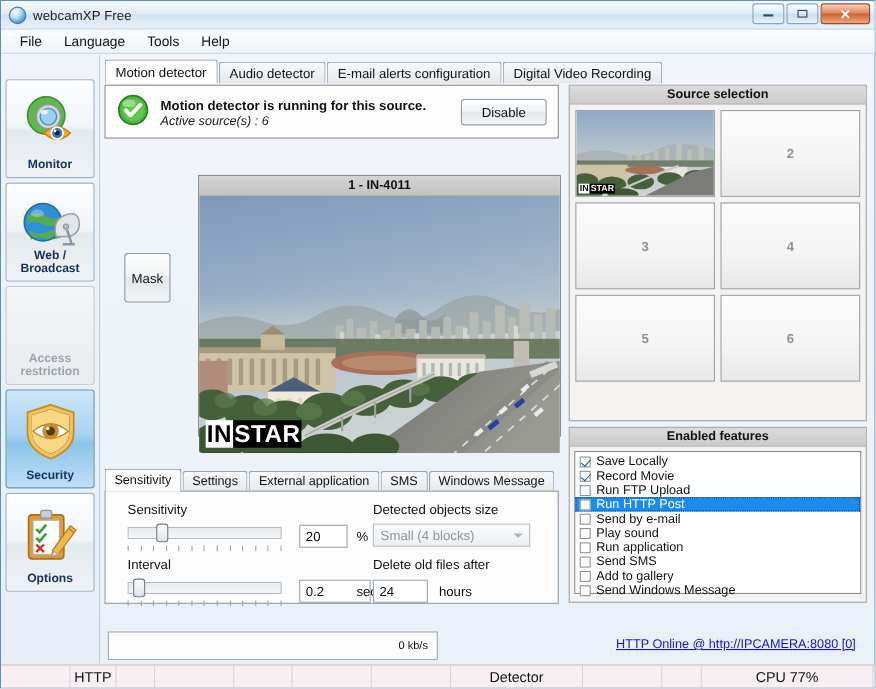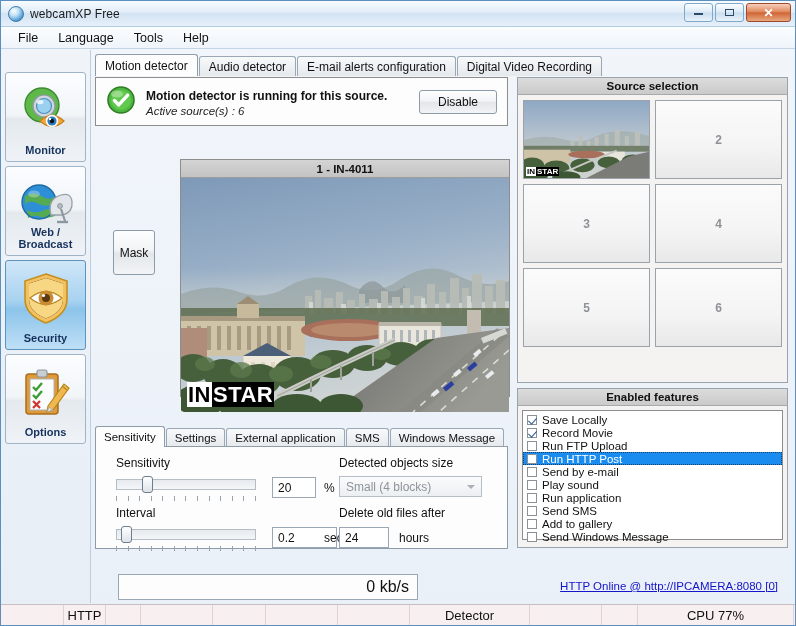--- a/index.html
+++ b/index.html
@@ -216,21 +216,21 @@
   .cbx.on::after {
     content: ""; position: absolute; left: 2px; top: 0px; width: 4px; height: 7px;
     border: solid #2a5d8f; border-width: 0 1.6px 1.6px 0; transform: rotate(42deg);
   }
 
   
   .kbbox {
     position: absolute; left: 3px; top: 499px; width: 300px; height: 26px;
     border: 1px solid #9aa7b4; background: #fdfdfd;
     display: flex; align-items: center; justify-content: flex-end; padding-right: 8px;
-    font-size: 16px; color: #111; margin-left: 20px;
+    font-size: 10px; color: #111;
   }
   .httplink {
     position: absolute; right: 6px; top: 505px; font-size: 11.5px;
     color: #1414c8; text-decoration: underline; padding-left: 21px;
   }
 
   
   .statusbar {
     position: absolute; left: 0; bottom: 0; width: 794px; height: 21px;
     background: #f7eff0; border-top: 1px solid #c8bdbf; display: flex; align-items: center;
@@ -294,20 +294,24 @@
           <ellipse cx="17" cy="15" rx="6" ry="3.5" fill="#fff" opacity=".3"></ellipse>
           <path d="M34 36 q-4 -16 10 -20 q10 -3 11 7 q1 10 -9 13z" fill="#e2e6ea" stroke="#97a1aa" stroke-width="1.3"></path>
           <path d="M44 30 l4 12" stroke="#8d979f" stroke-width="2.2" fill="none"></path>
           <path d="M40 43 l11 0" stroke="#8d979f" stroke-width="2.4" fill="none"></path>
           <circle cx="43" cy="27" r="2.4" fill="#b6bfc6" stroke="#8b949c" stroke-width="1"></circle>
         </svg>
       </div>
       <div class="side-label">Web / Broadcast</div>
     </div>
 
+    <div class="side-btn disabled">
+      <div class="side-ico"></div>
+      <div class="side-label">Access restriction</div>
+    </div>
 
     <div class="side-btn selected">
       <div class="side-ico">
         <svg width="52" height="54" viewBox="0 0 52 54">
           <path d="M26 3 L47 10 V28 Q47 44 26 52 Q5 44 5 28 V10 Z" fill="#f4c15e" stroke="#c28f23" stroke-width="1.6"></path>
           <path d="M26 7 L43 12.6 V28 Q43 41 26 47.5 Q9 41 9 28 V12.6 Z" fill="#f8d храм"></path>
           <path d="M26 7 L43 12.6 V28 Q43 41 26 47.5 Q9 41 9 28 V12.6 Z" fill="#f7d684"></path>
           <path d="M10 27 q16 -13 32 0 q-16 13 -32 0z" fill="#fff" stroke="#b98a22" stroke-width="1.3"></path>
           <circle cx="26" cy="27" r="7.5" fill="#c98c30"></circle>
           <circle cx="26" cy="27" r="4" fill="#5b3a11"></circle>

